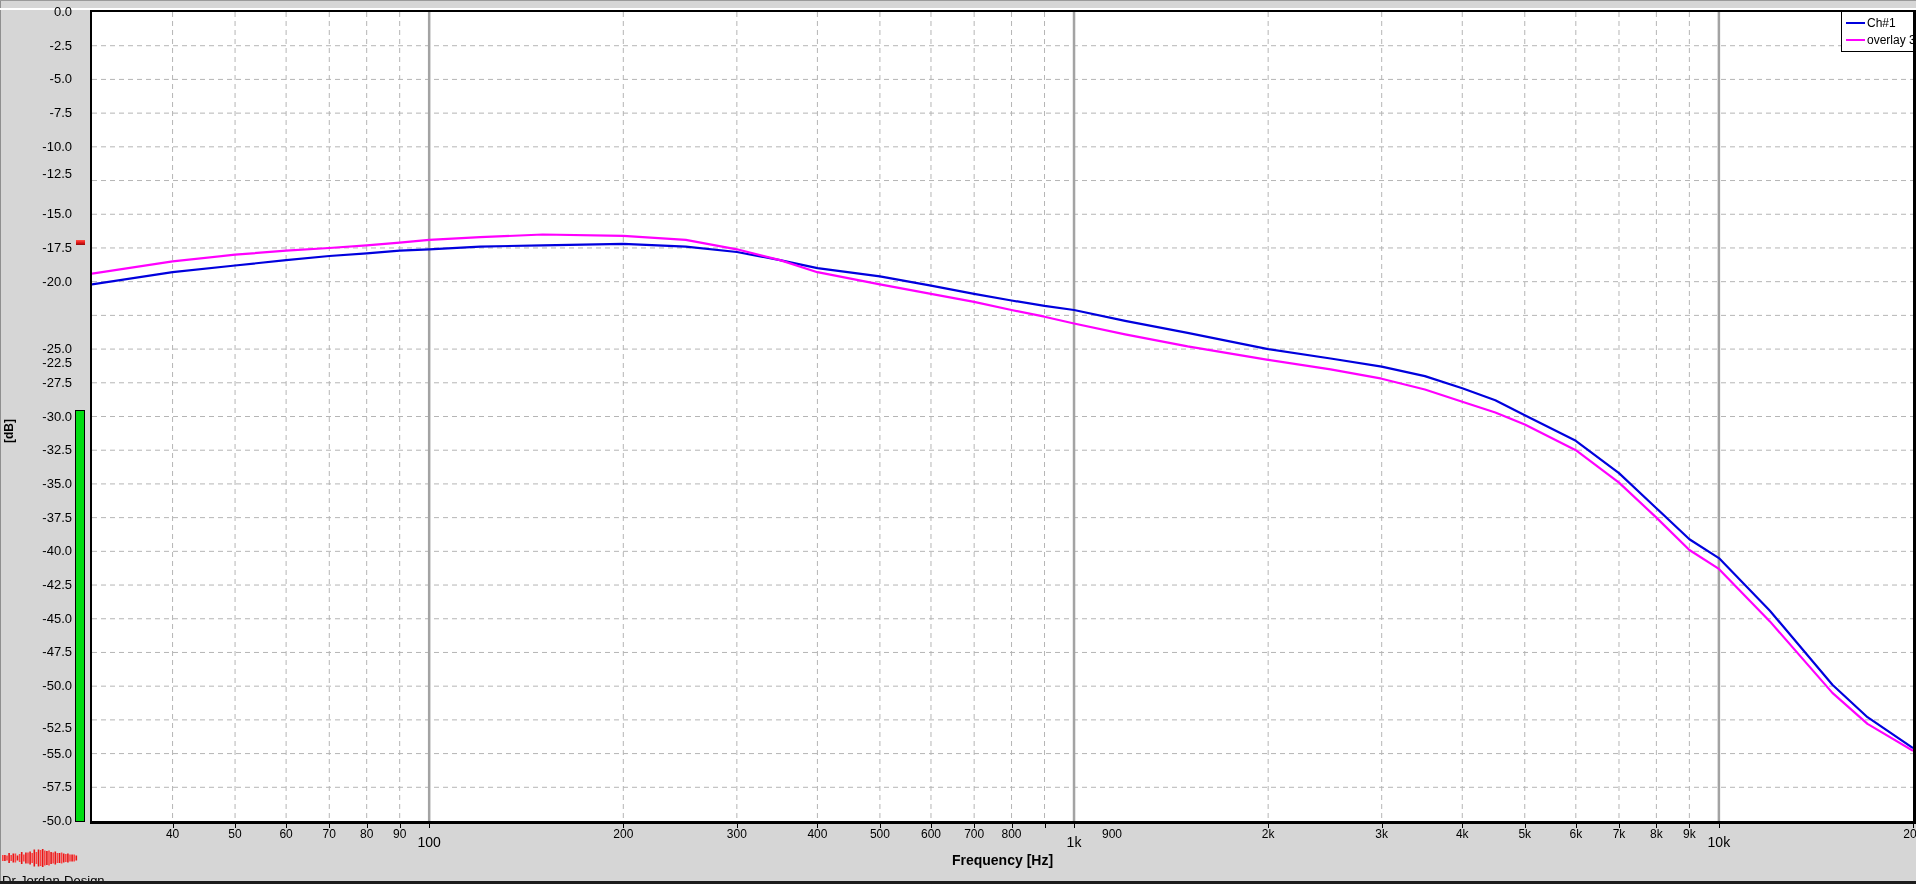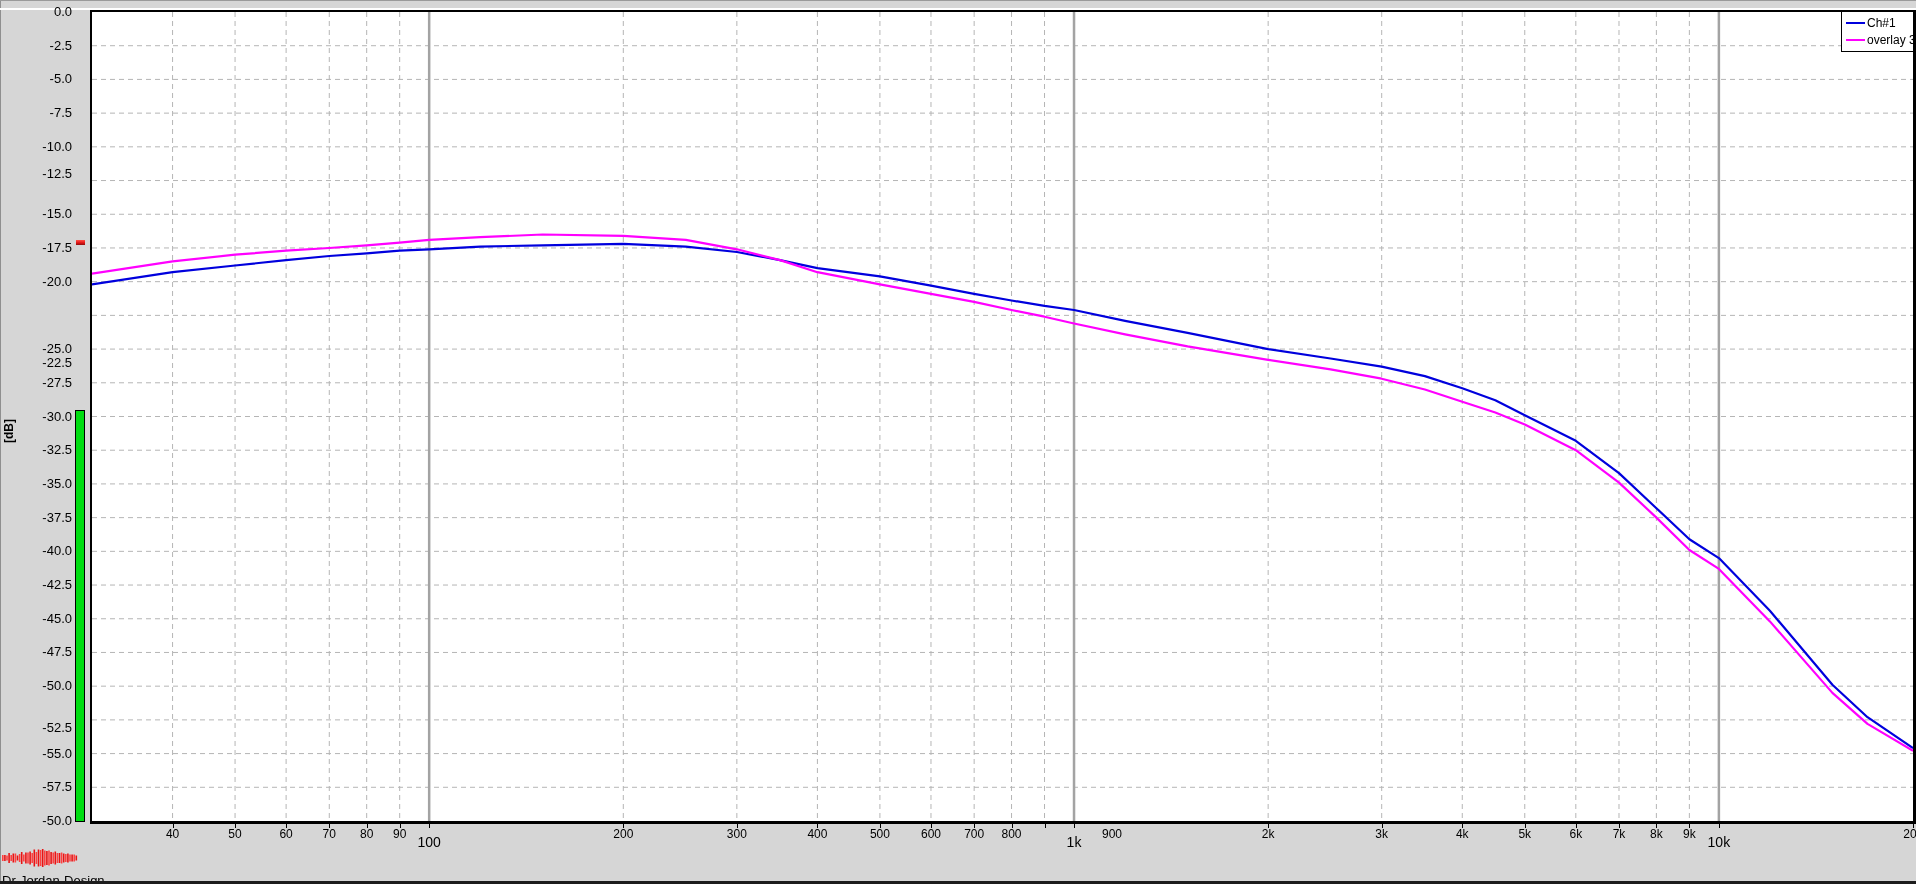--- a/index.html
+++ b/index.html
@@ -192,20 +192,21 @@
       <div class="xtick" style="left: 1618.99px;"></div>
       <div class="xlabel" style="left: 1656.39px; top: 826px;">8k</div>
       <div class="xtick" style="left: 1656.39px;"></div>
       <div class="xlabel" style="left: 1689.37px; top: 826px;">9k</div>
       <div class="xtick" style="left: 1689.37px;"></div>
       <div class="xlabel major" style="left: 1718.88px; top: 833px;">10k</div>
       <div class="xtick" style="left: 1718.88px;"></div>
       <div class="xlabel" style="left: 1913px; top: 826px;">20k</div>
       <div class="xtick" style="left: 1913px;"></div>
     </div>
+  <div class="freq-title">Frequency [Hz]</div>
 
   <div class="logo">
     <svg id="logo-wave" width="78" height="24">
         <rect x="0" y="9" width="1.6" height="6" fill="#ff4040"></rect>
         <rect x="2.1" y="9" width="1.6" height="6" fill="#e81414"></rect>
         <rect x="4.2" y="9.5" width="1.6" height="5" fill="#ff4040"></rect>
         <rect x="6.300000000000001" y="7" width="1.6" height="10" fill="#e81414"></rect>
         <rect x="8.4" y="9" width="1.6" height="6" fill="#ff4040"></rect>
         <rect x="10.5" y="7.5" width="1.6" height="9" fill="#e81414"></rect>
         <rect x="12.600000000000001" y="7.5" width="1.6" height="9" fill="#ff4040"></rect>

